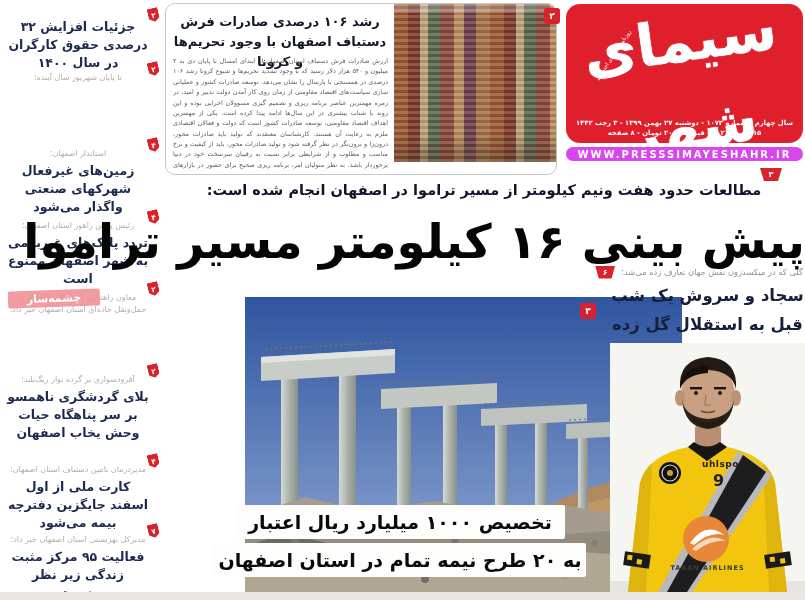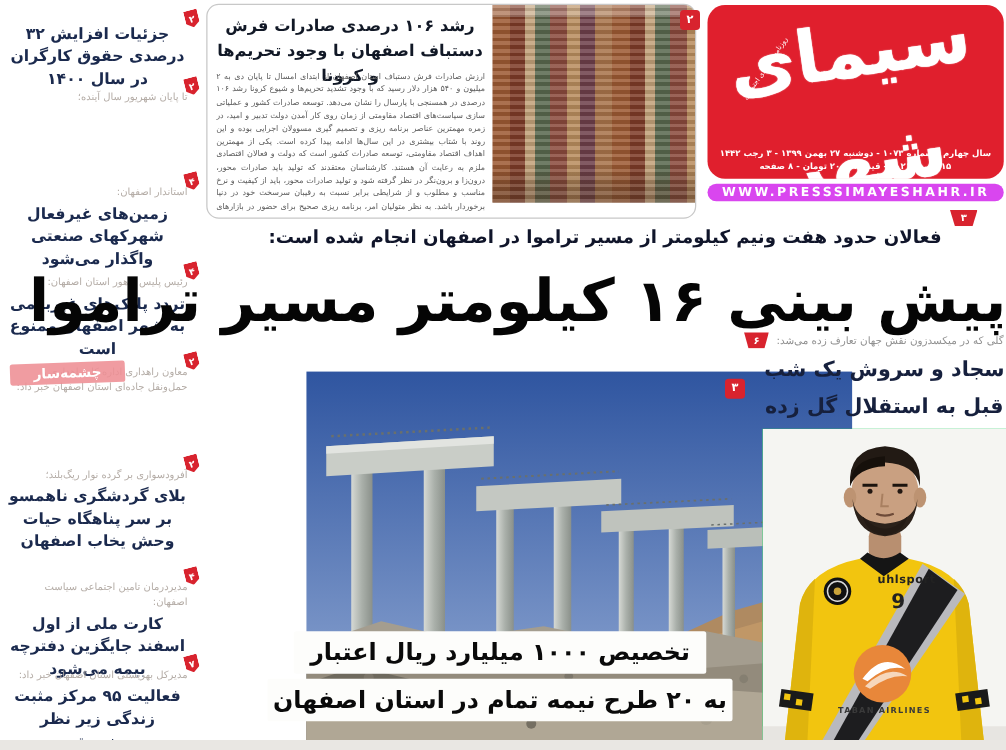--- a/index.html
+++ b/index.html
@@ -5,21 +5,21 @@
   * { margin:0; padding:0; box-sizing:border-box; }
   html,body { width:805px; height:600px; }
   body {
     font-family:"DejaVu Sans","Liberation Sans",sans-serif;
     background:#ffffff; position:relative; overflow:hidden; direction:rtl;
   }
 
   
   #sidebar { position:absolute; left:0; top:0; width:162px; height:592px; background:#fff; }
   .sb-item { position:absolute; left:0; width:160px; padding:2px 10px 0 6px; text-align:center; }
-  .sb-kicker { font-size:8px; color:#b4aca6; line-height:1.5; margin-bottom:2px;text-align:right; }
+  .sb-kicker { font-size:8px; color:#b4aca6; line-height:1.5; margin-bottom:2px; }
   .sb-headline { font-size:12.5px; font-weight:bold; color:#1b2a4e; line-height:1.45; cursor:pointer; }
   .sb-badge {
     position:absolute; top:-8px; left:148px; width:11px; height:14px;
     background:#d8232e; color:#fff; font-size:7.5px; font-weight:bold;
     display:flex; align-items:center; justify-content:center;
     clip-path:polygon(0 0,100% 0,100% 72%,50% 100%,0 72%);
     transform:rotate(-14deg);
   }
   .stamp {
     position:absolute; top:0px; left:8px; width:92px; height:17px;
@@ -165,21 +165,21 @@
   </div>
 
   <div class="sb-item" style="top:372px">
     <span class="sb-badge">۲</span>
     <div class="sb-kicker">آفرودسواری بر گرده نوار ریگ‌بلند؛</div>
     <div class="sb-headline">بلای گردشگری ناهمسو بر سر پناهگاه حیات وحش یخاب اصفهان</div>
   </div>
 
   <div class="sb-item" style="top:462px">
     <span class="sb-badge">۴</span>
-    <div class="sb-kicker">مدیردرمان تامین اجتماعی سیاست اصفهان:</div>
+    <div class="sb-kicker">مدیردرمان تامین دستباف استان اصفهان:</div>
     <div class="sb-headline">کارت ملی از اول اسفند جایگزین دفترچه بیمه می‌شود</div>
   </div>
 
   <div class="sb-item" style="top:532px">
     <span class="sb-badge">۷</span>
     <div class="sb-kicker">مدیرکل بهزیستی استان اصفهان خبر داد:</div>
     <div class="sb-headline">فعالیت ۹۵ مرکز مثبت زندگی زیر نظر بهزیستی</div>
   </div>
 </div>
 
@@ -192,21 +192,21 @@
 
 <div id="logo-box">
   <div id="logo-title">سیمای شهر</div>
   <div id="logo-tagline">روزنامه اقتصادی اجتماعی</div>
   <div class="logo-info" id="logo-info1">سال چهارم - شماره ۱۰۷۳ - دوشنبه ۲۷ بهمن ۱۳۹۹ - ۳ رجب ۱۴۴۲</div>
   <div class="logo-info" id="logo-info2">۱۵ فوریه ۲۰۲۱ - قیمت: ۲۰۰۰ تومان - ۸ صفحه</div>
 </div>
 <div id="url-bar">WWW.PRESSSIMAYESHAHR.IR</div>
 <div id="masthead-badge">۳</div>
 
-<div id="lead-kicker">فعالان حدود هفت ونیم کیلومتر از مسیر تراموا در اصفهان انجام شده است:</div>
+<div id="lead-kicker">مطالعات حدود هفت ونیم کیلومتر از مسیر تراموا در اصفهان انجام شده است:</div>
 <div id="lead-headline">پیش بینی ۱۶ کیلومتر مسیر تراموا</div>
 
 <div id="tram-photo">
   <svg width="437" height="295" viewBox="0 0 437 295" xmlns="http://www.w3.org/2000/svg">
     <defs>
       <linearGradient id="sky" x1="0" y1="0" x2="0" y2="1">
         <stop offset="0" stop-color="#2f55a0"></stop>
           <stop offset="0.75" stop-color="#7b96c8"></stop>
           <stop offset="1" stop-color="#a9b8d6"></stop>
       </linearGradient>

